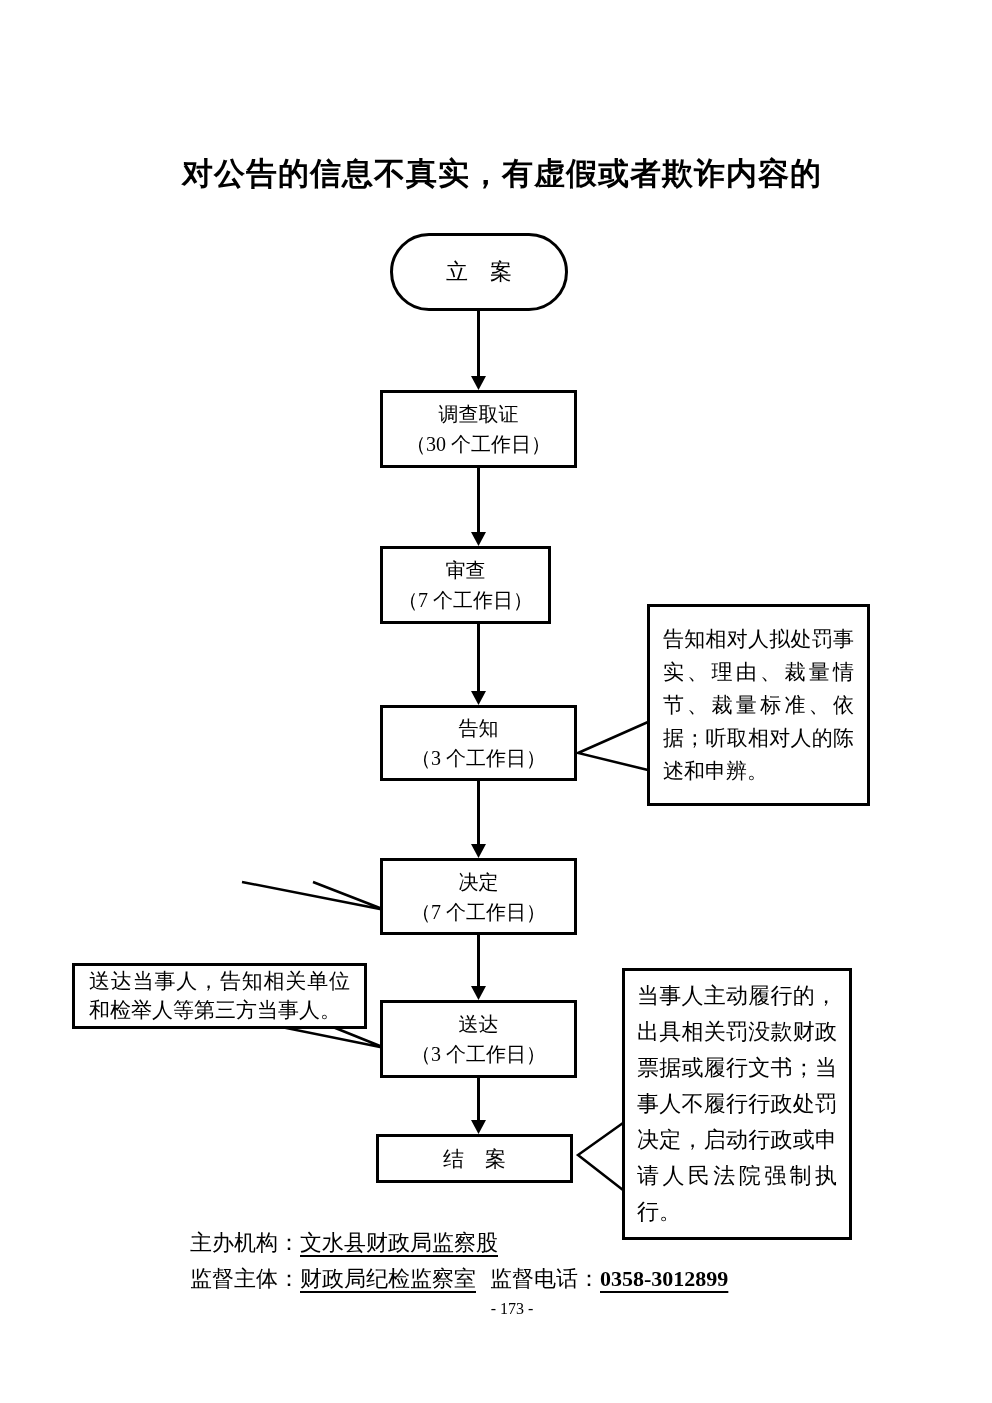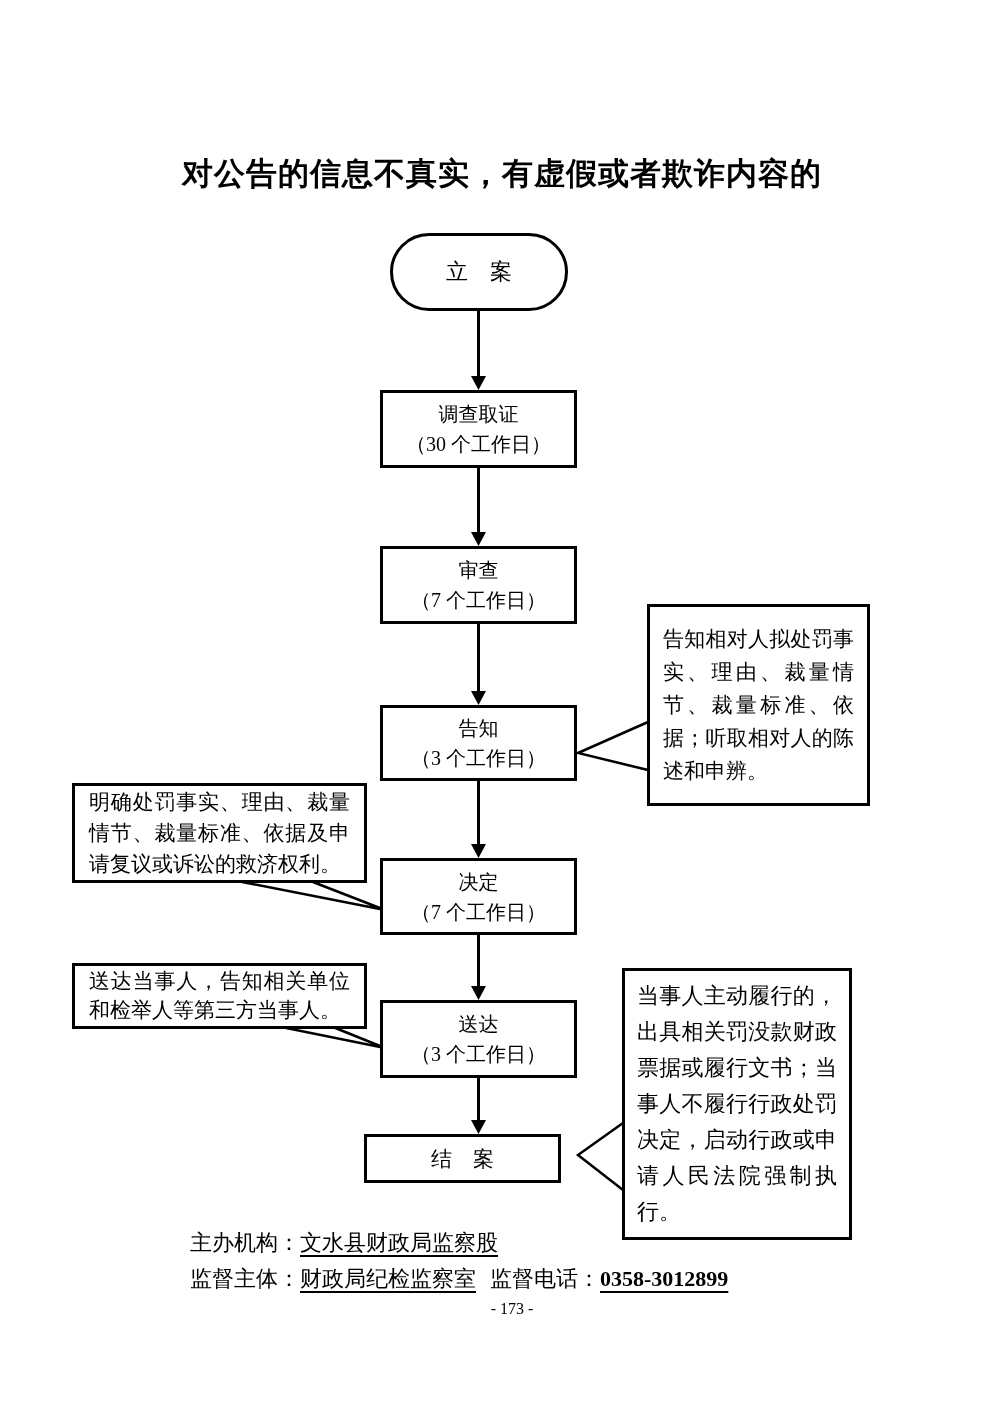--- a/index.html
+++ b/index.html
@@ -48,25 +48,25 @@
     line-height: 30px;
   }
   .node .num-line { font-weight: normal; }
 
   .stadium {
     left: 390px; top: 233px; width: 178px; height: 78px;
     border-radius: 40px;
     font-size: 22px;
   }
   .box-investigate { left: 380px; top: 390px; width: 197px; height: 78px; }
-  .box-review     { left: 380px; top: 546px; width: 197px; height: 78px; }
+  .box-review     { left: 380px; top: 546px; width: 171px; height: 78px; }
   .box-notify     { left: 380px; top: 705px; width: 197px; height: 76px; }
   .box-decide     { left: 380px; top: 858px; width: 197px; height: 77px; }
   .box-deliver    { left: 380px; top: 1000px; width: 197px; height: 78px; }
-  .box-close      { left: 364px; top: 1134px; width: 197px; height: 49px; font-size: 21px; text-align: right; }
+  .box-close      { left: 376px; top: 1134px; width: 197px; height: 49px; font-size: 21px; text-align: right; }
 
   .callout {
     position: absolute;
     background: #fff;
     border: 3px solid #000;
     font-size: 21px;
     line-height: 33px;
     text-align: justify;
     display: flex;
     align-items: center;
@@ -170,23 +170,20 @@
   </div>
 
   <div class="node box-close">
     <span>结　案</span>
   </div>
 
   <div class="callout callout-notify">
     <p>告知相对人拟处罚事实、理由、裁量情节、裁量标准、依据；听取相对人的陈述和申辨。</p>
   </div>
 
-  <div class="callout callout-decide">
-    <p>明确处罚事实、理由、裁量情节、裁量标准、依据及申请复议或诉讼的救济权利。</p>
-  </div>
 
   <div class="callout callout-deliver">
     <p>送达当事人，告知相关单位和检举人等第三方当事人。</p>
   </div>
 
   <div class="callout callout-close">
     <p>当事人主动履行的，出具相关罚没款财政票据或履行文书；当事人不履行行政处罚决定，启动行政或申请人民法院强制执行。</p>
   </div>
 
   <div class="footer">

